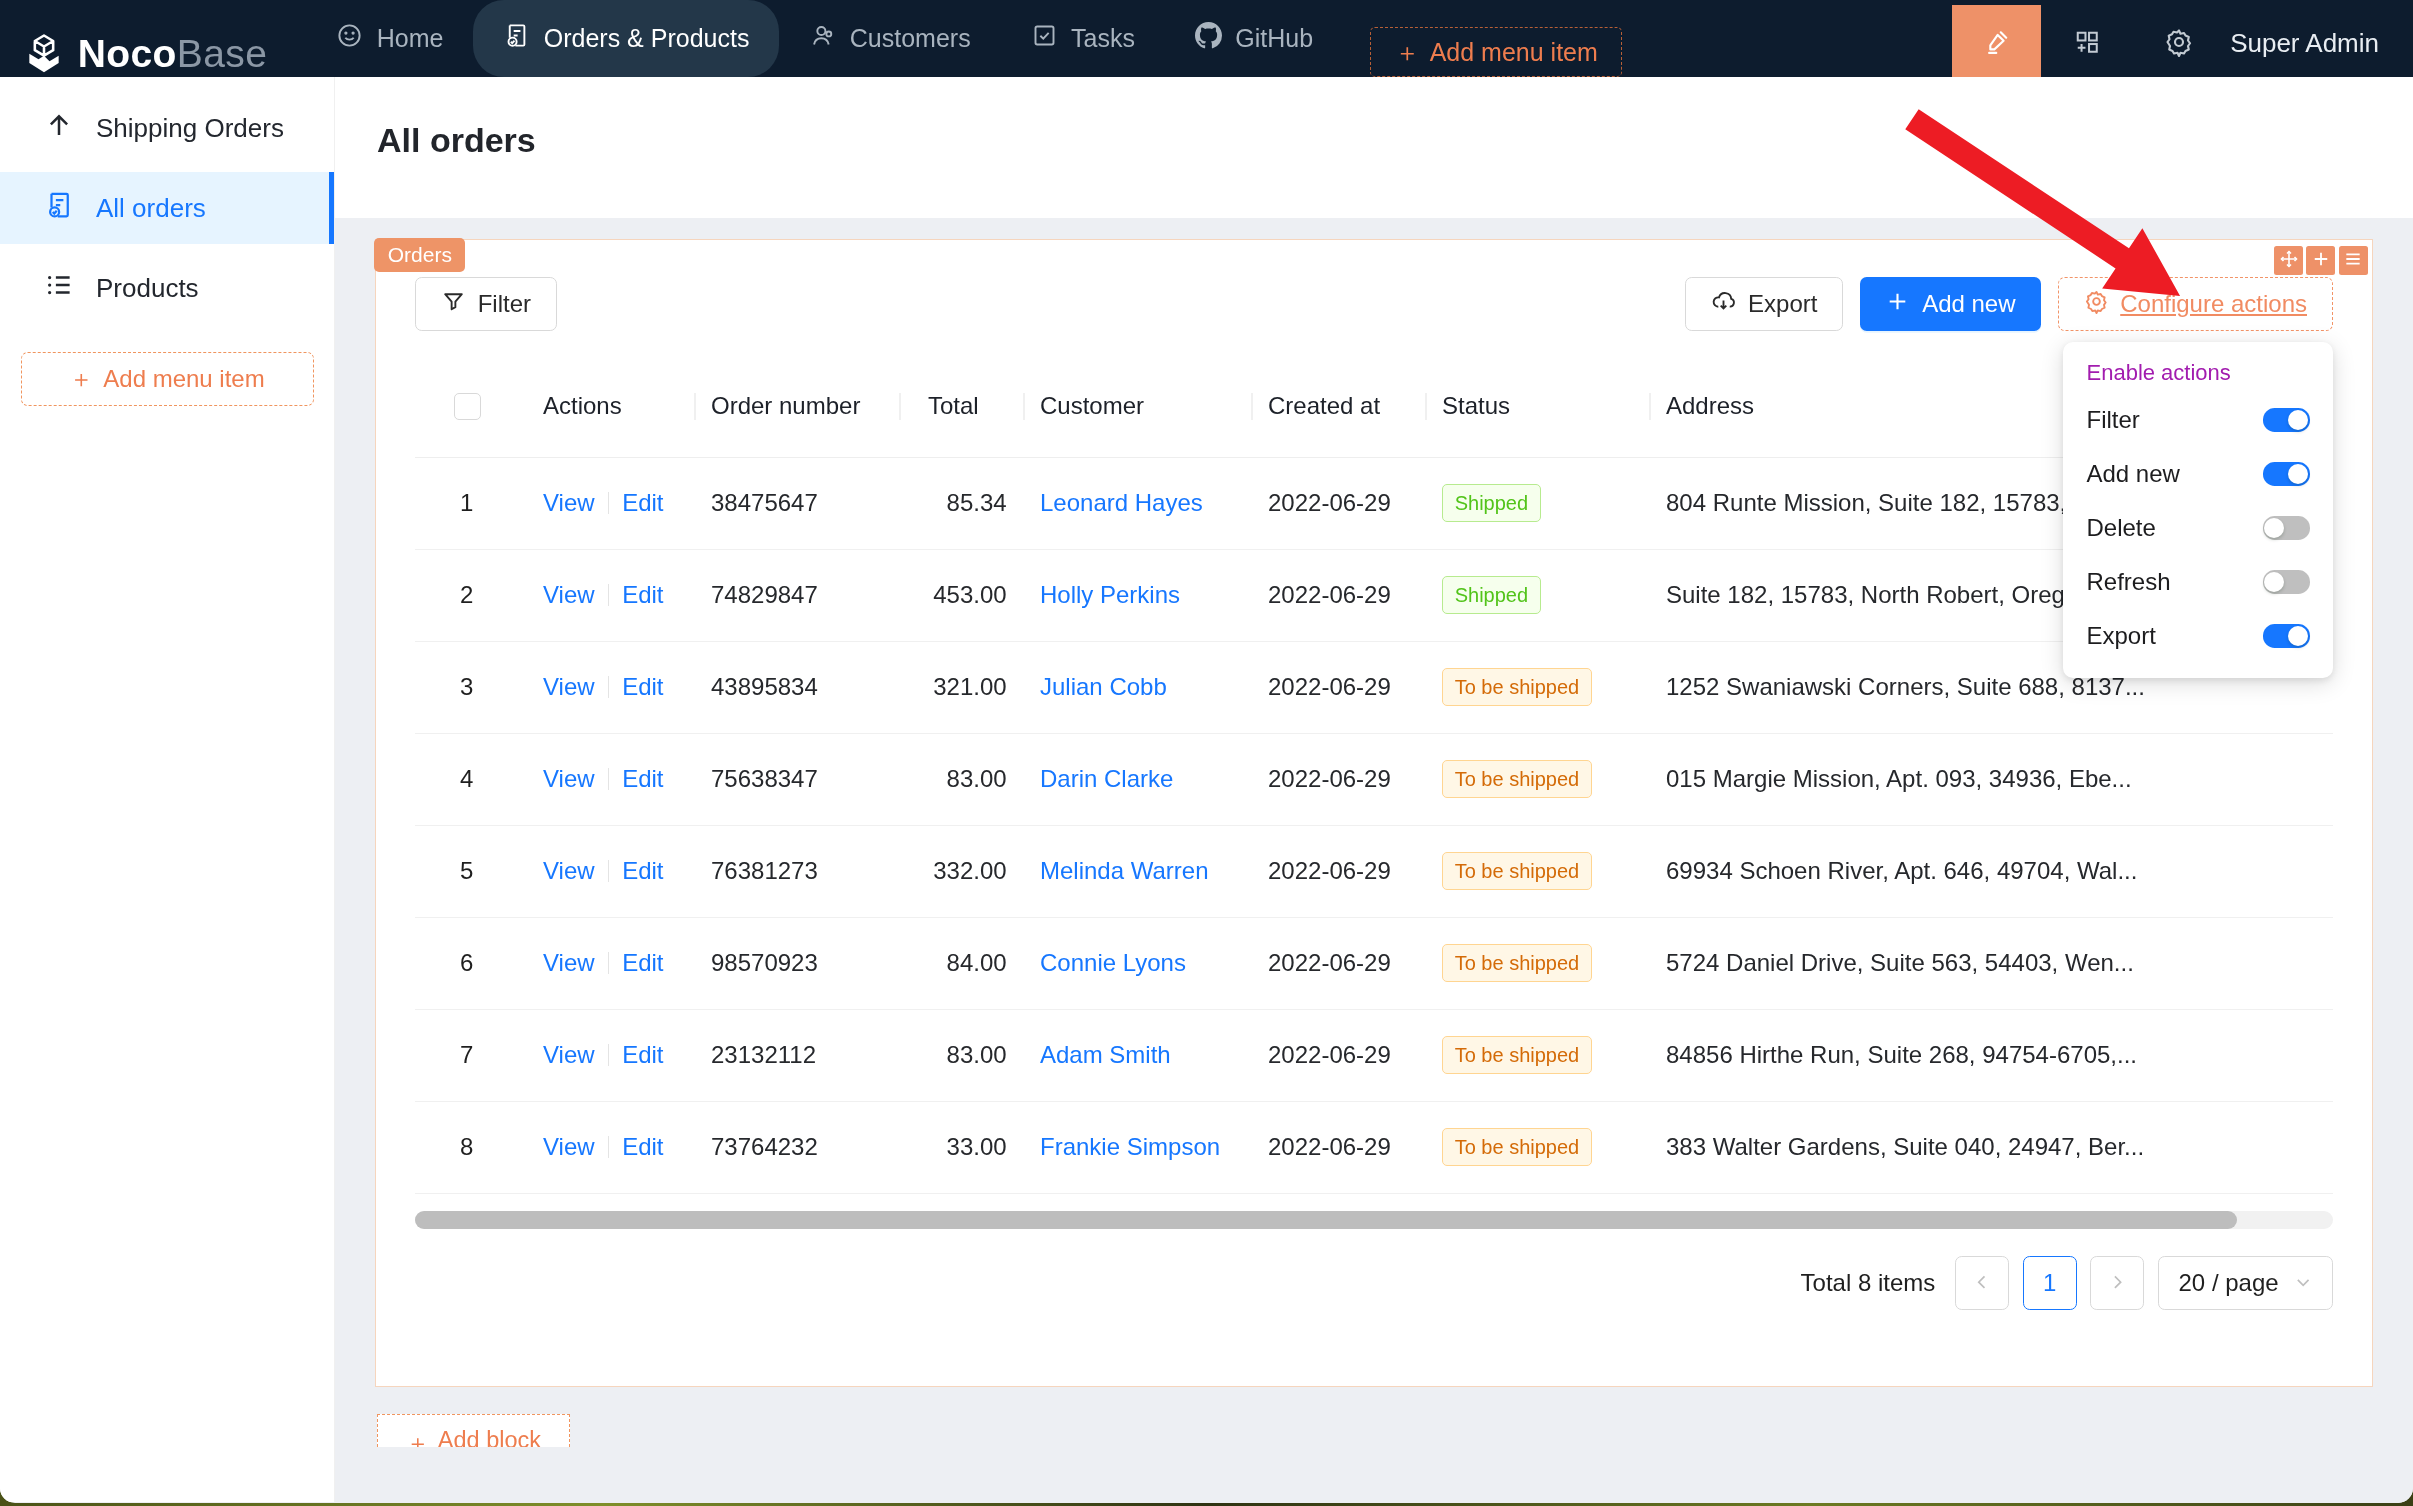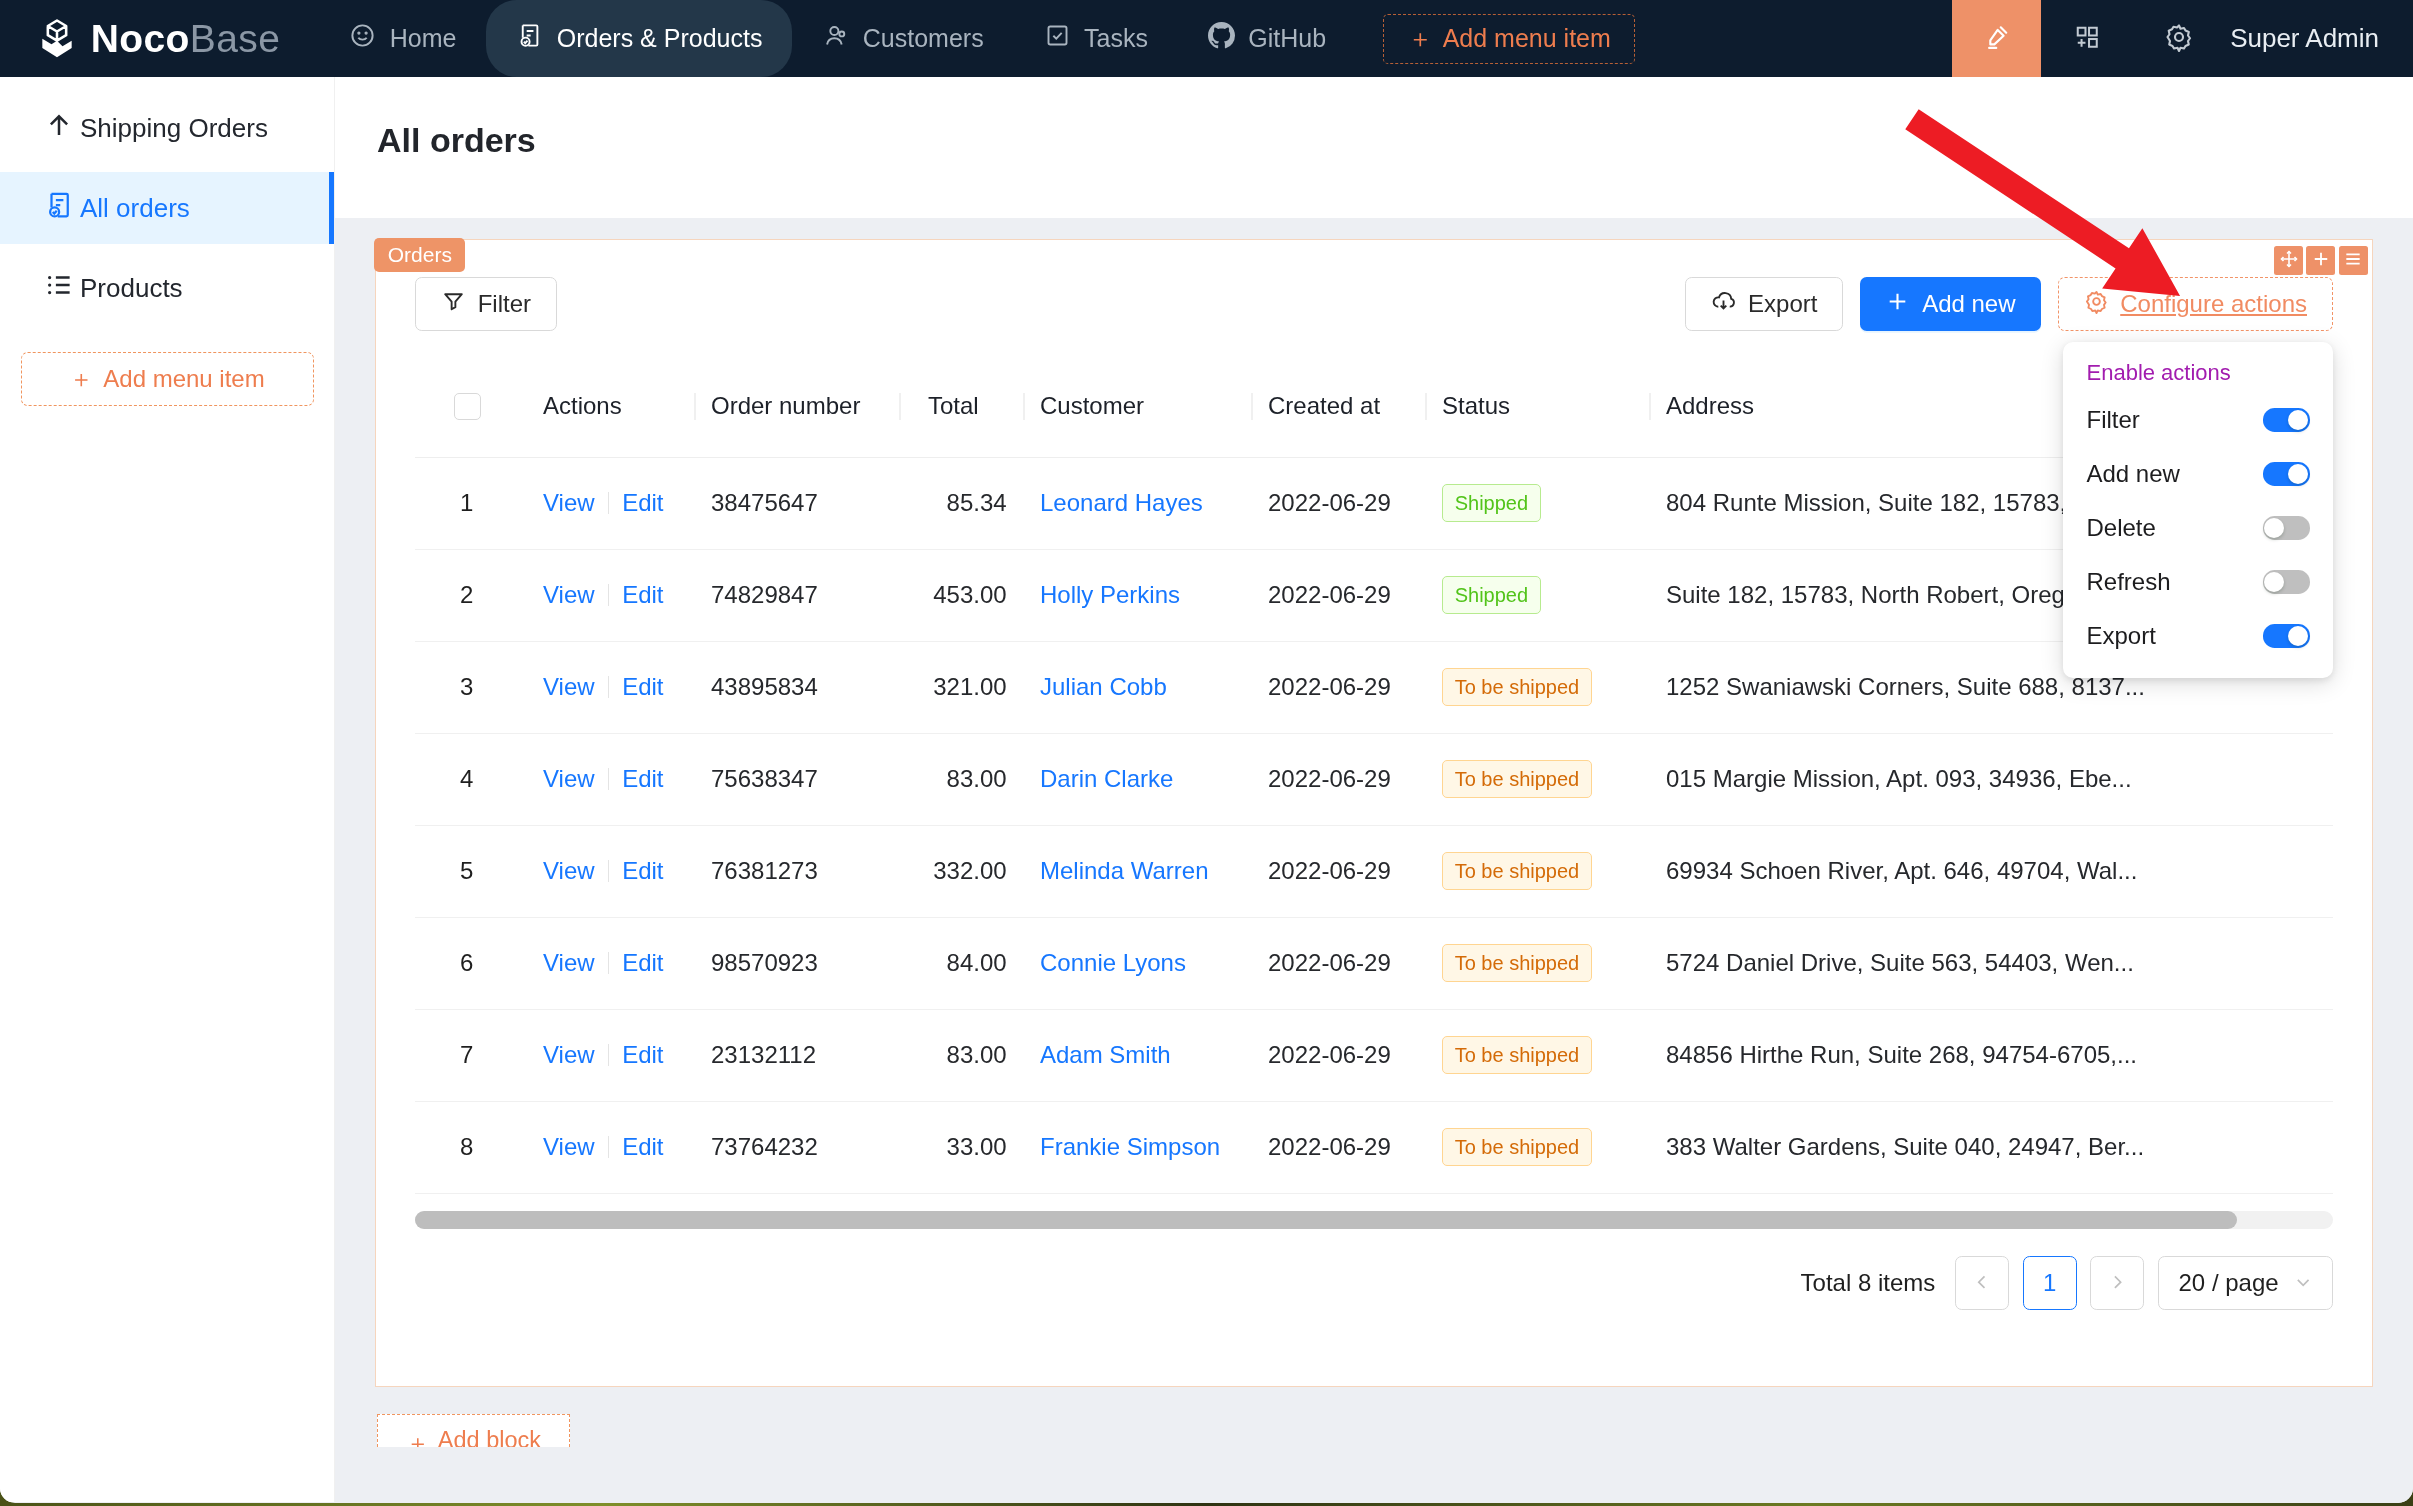--- a/index.html
+++ b/index.html
@@ -7,41 +7,41 @@
   body {
     font-family:"Liberation Sans","DejaVu Sans",sans-serif;
     background:linear-gradient(90deg,#4a5217,#7f8f2a,#2e3212,#6c7a22,#3a3f15);
     position:relative; overflow:hidden; color:#1f1f1f;
   }
   .window { position:absolute; left:0; top:0; width:2413px; height:1503px;
     border-radius:0 0 15px 15px; overflow:hidden; background:#edeff3; }
 
   
   .navbar { position:absolute; left:0; top:0; width:100%; height:77px;
-    background:#0d1c2e; display:flex; align-items:center; padding-left:35px; }
+    background:#0d1c2e; display:flex; align-items:flex-end; padding-left:22px; }
   .logo { display:flex; align-items:center; gap:11.7px; margin-right:39px; }
   .logo-text { font-size:39px; letter-spacing:0.4px; }
   .logo-text b { color:#ffffff; font-weight:700; }
   .logo-text span { color:#8b97a5; font-weight:400; }
   .nav-item { height:77px; display:flex; align-items:center; gap:13.4px;
     padding:0 30px; font-size:25px; color:#a9b4bf; cursor:pointer; }
   .nav-item svg { width:27px; height:27px; }
   .nav-item.active { background:#233749; color:#ffffff;border-radius:31px; }
   .nav-add { margin-left:27px; height:50px; display:flex; align-items:center; gap:10px;
     padding:0 23.5px; border:1.7px dashed #b65f36; border-radius:5px; color:#ee7d4e; font-size:25px; }
   .nav-right { margin-left:auto; display:flex; align-items:center; height:67px; }
   .nav-sq { width:89px; height:77px; background:#ee9168; display:flex; align-items:center; justify-content:center; }
   .nav-ico { width:92px; height:77px; display:flex; align-items:center; justify-content:center; color:#c2cad2; }
   .nav-user { color:#e8edf2; font-size:26px; margin:0 34px 0 5px; }
 
   
   .sidebar { position:absolute; left:0; top:77px; width:335px; height:1425px;
     background:#ffffff; border-right:1.7px solid #f0f0f0; }
   .side-menu { padding-top:15px; }
-  .side-item { height:72px; display:flex; align-items:center; gap:6px; padding-left:44px;
+  .side-item { height:72px; display:flex; align-items:center; gap:22px; padding-left:44px;
     font-size:26px; color:#23272e; margin-bottom:8.4px; position:relative; cursor:pointer; }
   .side-item svg { width:30px; height:30px; flex:0 0 auto; }
   .side-item.active { background:#e6f4ff; color:#1677ff; }
   .side-item.active::after { content:""; position:absolute; right:0; top:0; width:5px; height:100%; background:#1677ff; }
   .side-add { margin:27px auto 0; width:293px; height:54px; border:1.7px dashed #f0955f; border-radius:6.7px;
     color:#ee7d4e; font-size:24px; display:flex; align-items:center; justify-content:center; gap:10px; background:#fff; }
 
   
   .main { position:absolute; left:335px; top:77px; right:0; bottom:0; }
   .page-header { height:141px; background:#ffffff; padding:44px 0 0 42px; }

